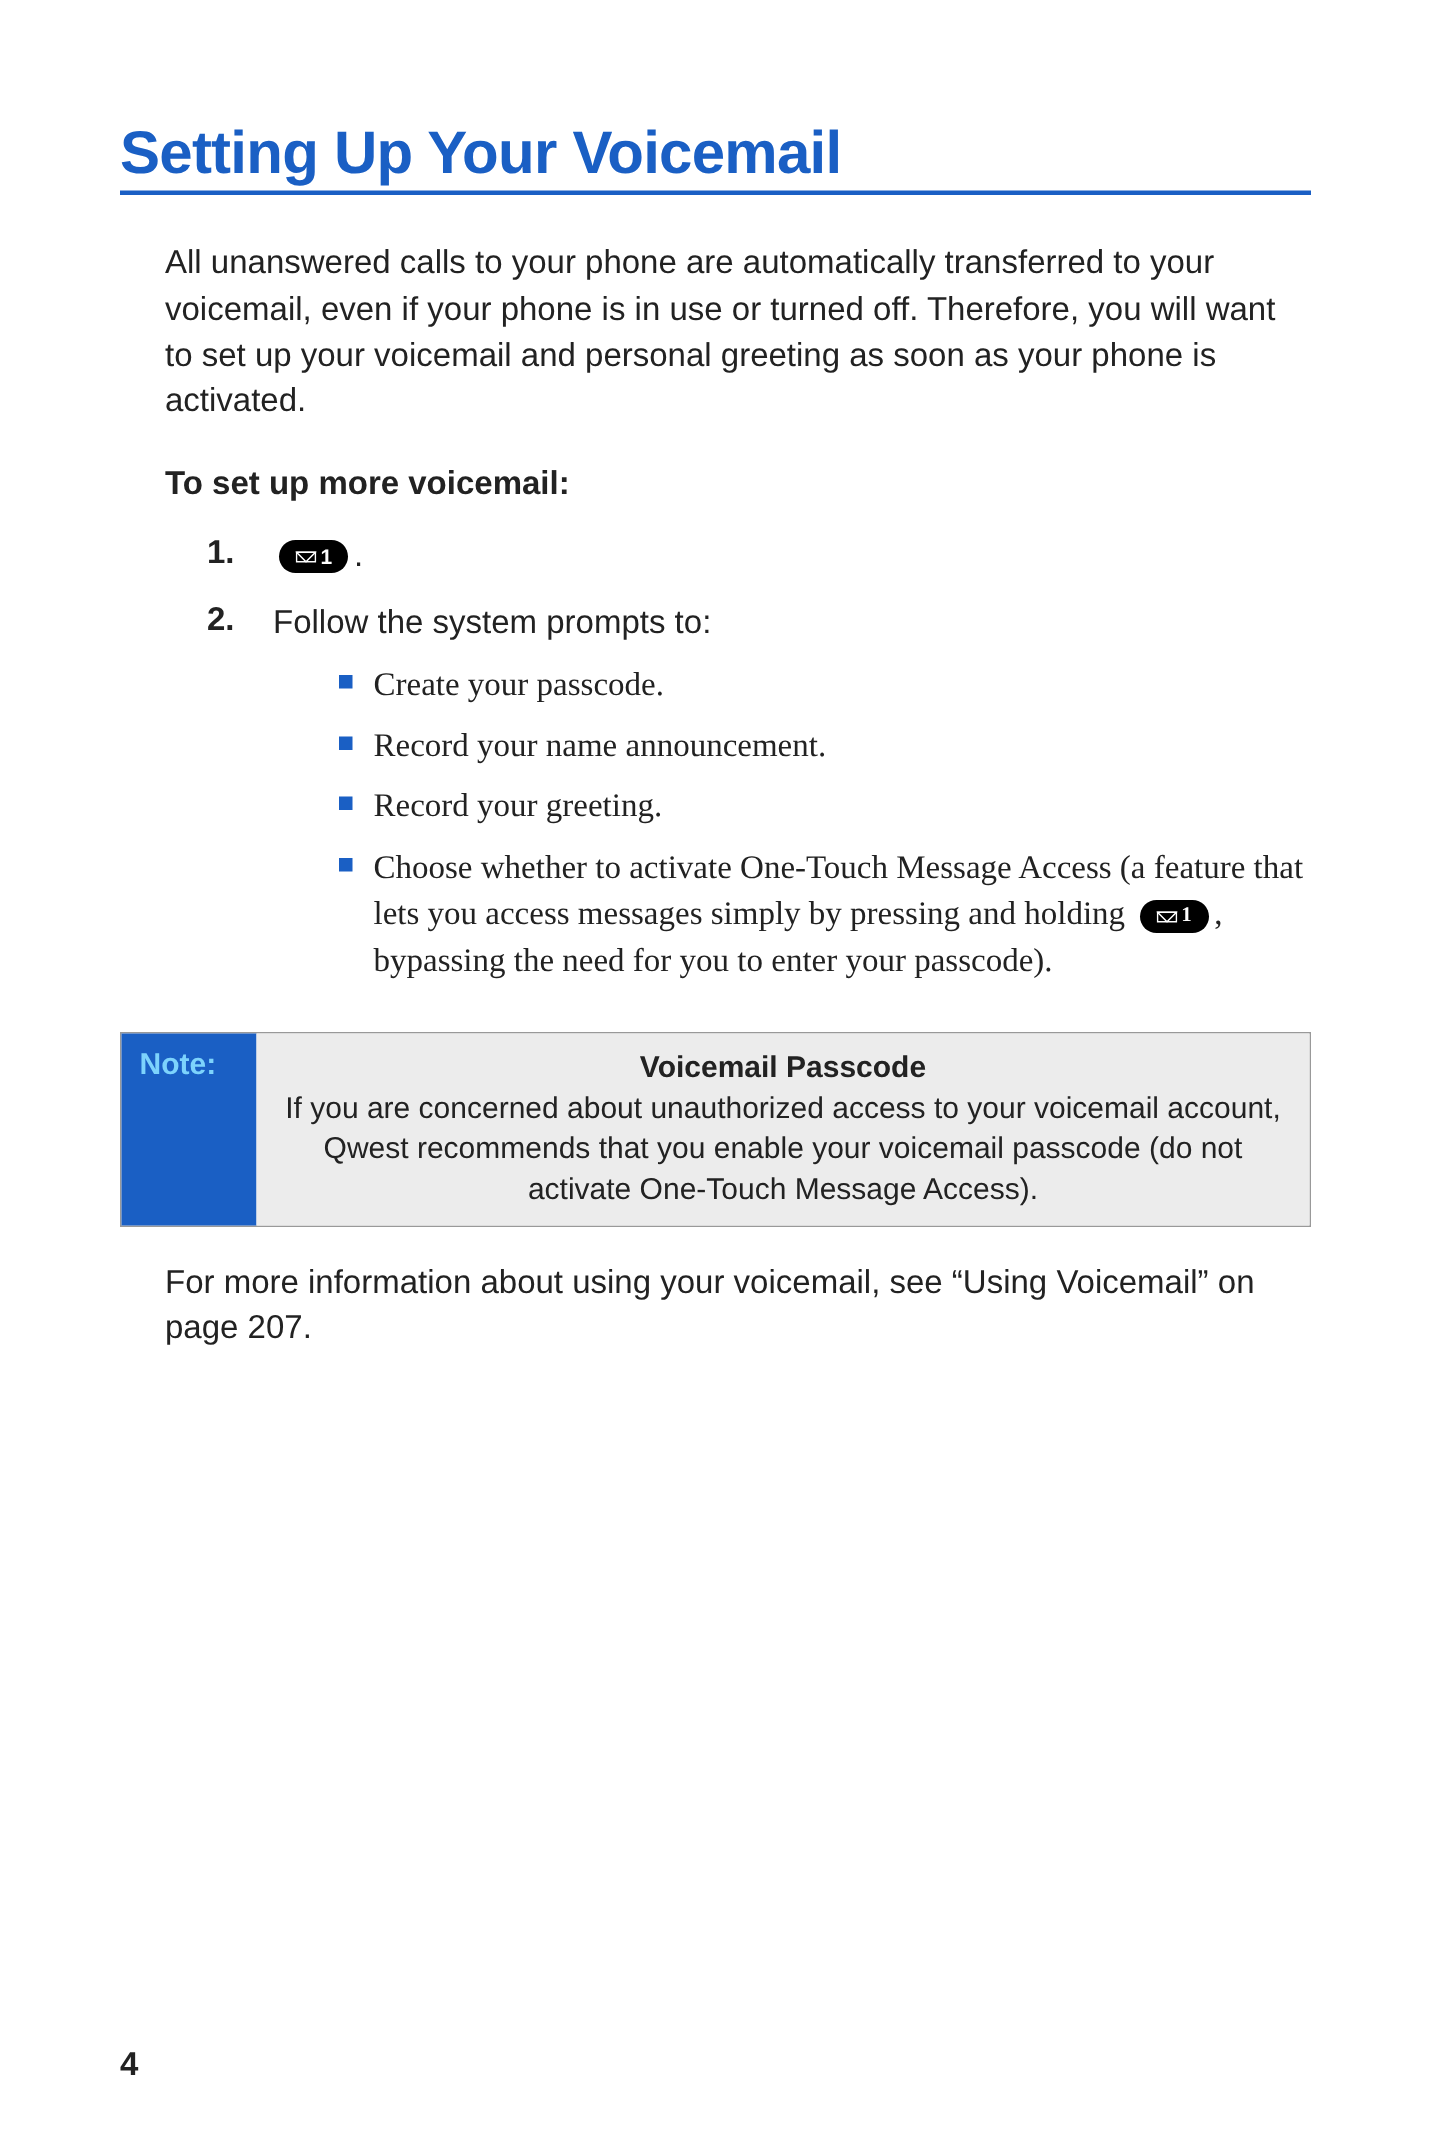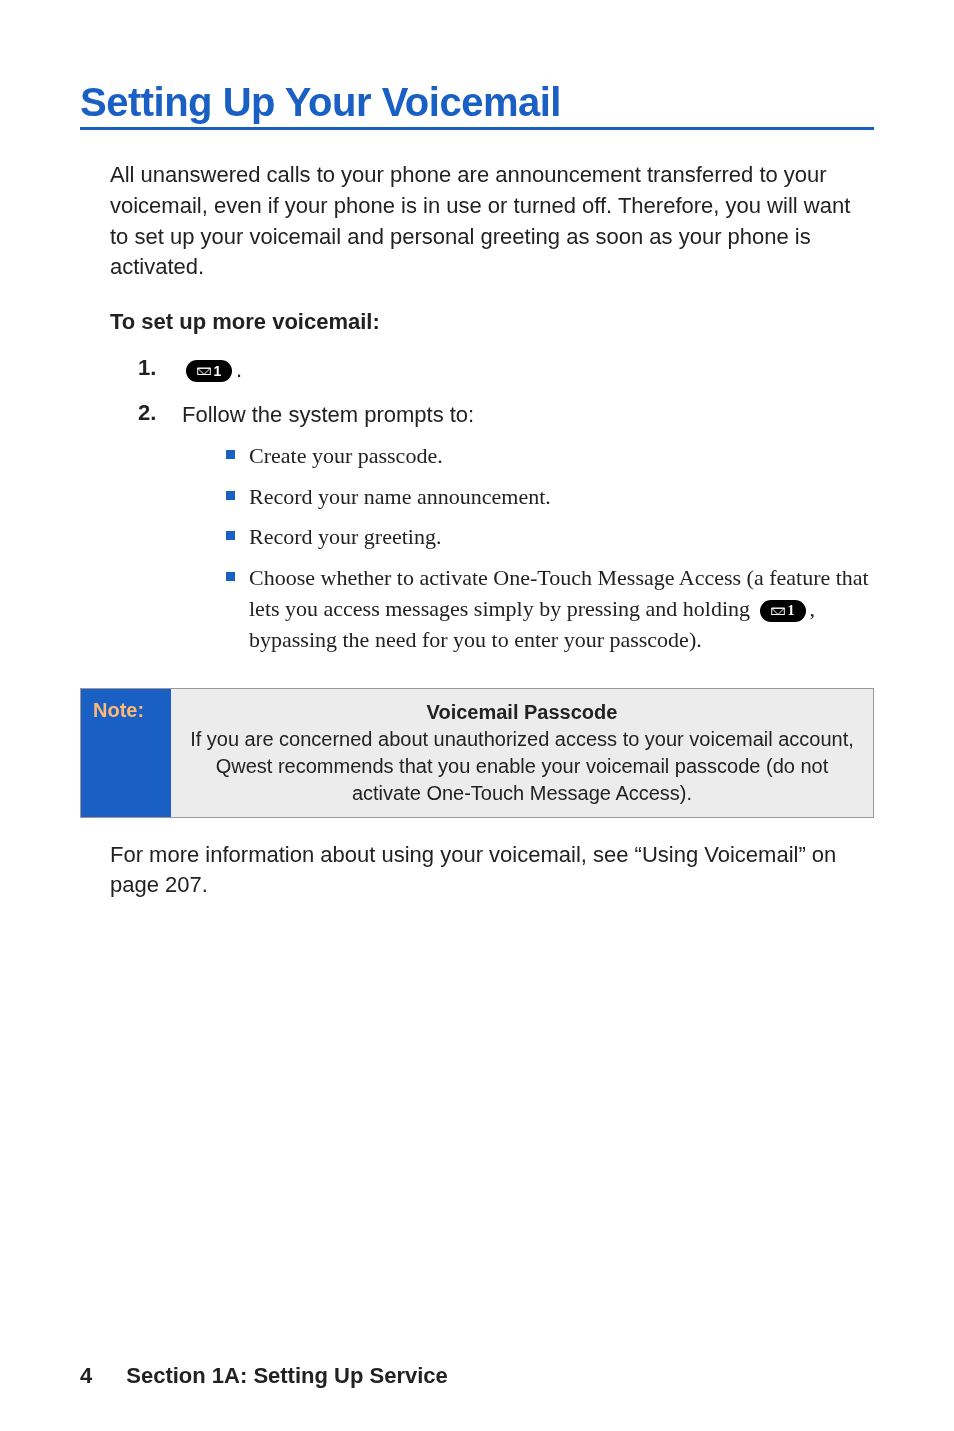--- a/index.html
+++ b/index.html
@@ -107,21 +107,21 @@
       display: inline;
     }
     .note-box {
       display: flex;
       border: 1px solid #999;
       margin-top: 22px;
       margin-bottom: 22px;
     }
     .note-label {
       background: #1a5fc4;
-      color: #fdba74;
+      color: #7dd3fc;
       font-weight: bold;
       font-size: 20px;
       padding: 10px 12px;
       width: 90px;
       flex: none;
     }
     .note-body {
       background: #ececec;
       padding: 10px 14px;
       font-size: 20px;
@@ -152,21 +152,21 @@
     .section-label {
       font-size: 22px;
       font-weight: bold;
     }
   </style>
 </head>
 <body>
 
 <h1 class="page-title">Setting Up Your Voicemail</h1>
 
-<p class="intro">All unanswered calls to your phone are announcement transferred to your voicemail, even if your phone is in use or turned off. Therefore, you will want to set up your voicemail and personal greeting as soon as your phone is activated.</p>
+<p class="intro">All unanswered calls to your phone are automatically transferred to your voicemail, even if your phone is in use or turned off. Therefore, you will want to set up your voicemail and personal greeting as soon as your phone is activated.</p>
 
 <p class="subhead">To set up more voicemail:</p>
 
 <div class="ol">
 
   <div class="li">
     <div class="li-num">1.</div>
     <div class="li-body">
       <span class="key-icon">
           <svg viewBox="0 0 20 14">
@@ -219,14 +219,13 @@
   <div class="note-body">
     <div class="note-body-title">Voicemail Passcode</div>
     <div>If you are concerned about unauthorized access to your voicemail account, Qwest recommends that you enable your voicemail passcode (do not activate One-Touch Message Access).</div>
   </div>
 </div>
 
 <p class="refline">For more information about using your voicemail, see “Using Voicemail” on page 207.</p>
 
 <div class="footer">
   <span class="page-num">4</span>
-  <span class="section-label">Section 1A: Setting Up Service</span>
 </div>
 
 </body></html>

